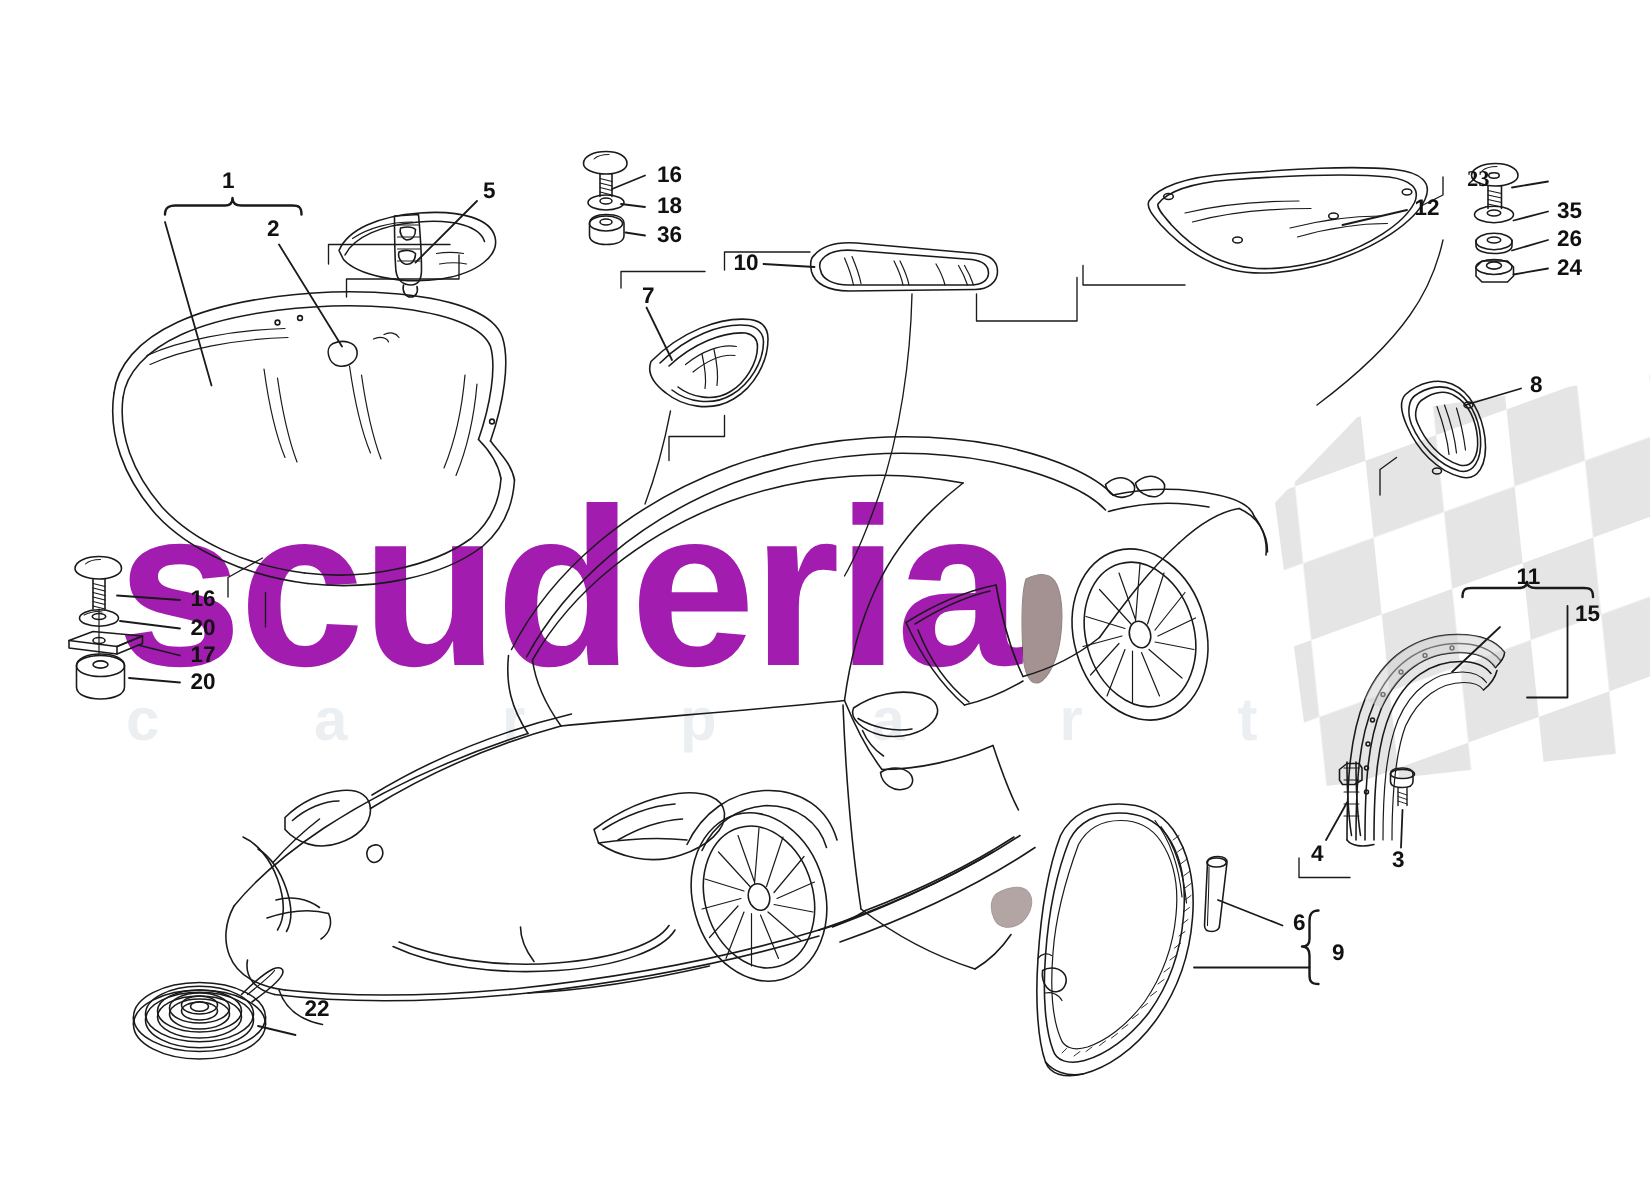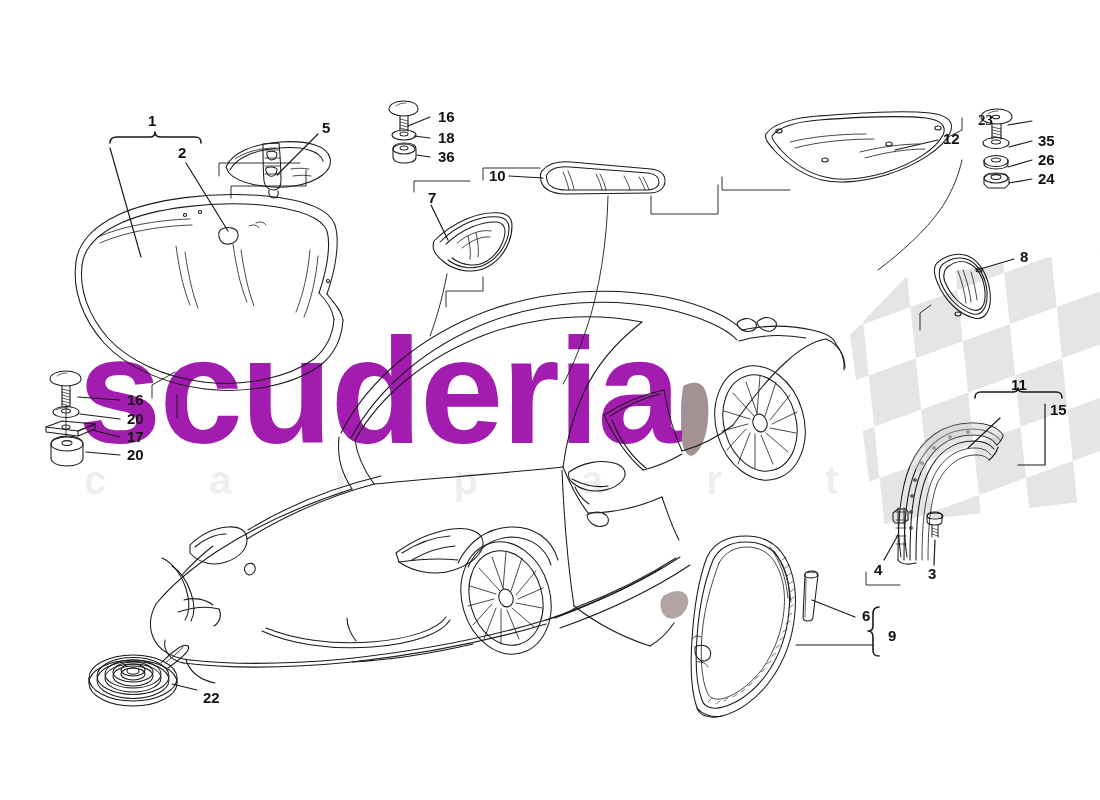--- a/index.html
+++ b/index.html
@@ -563,15 +563,15 @@
   <div class="lbl" style="left:127px;top:392px;">16</div>
   <div class="lbl" style="left:127px;top:411px;">20</div>
   <div class="lbl" style="left:127px;top:429px;">17</div>
   <div class="lbl" style="left:127px;top:447px;">20</div>
   <div class="lbl" style="left:1011px;top:377px;">11</div>
   <div class="lbl" style="left:1050px;top:402px;">15</div>
   <div class="lbl" style="left:874px;top:562px;">4</div>
   <div class="lbl" style="left:928px;top:566px;">3</div>
   <div class="lbl" style="left:862px;top:608px;">6</div>
   <div class="lbl" style="left:888px;top:628px;">9</div>
-  <div class="lbl" style="left:203px;top:690px;text-align:center;">22</div>
+  <div class="lbl" style="left:203px;top:665px;text-align:center;">22</div>
 
 </div>
 
 </body></html>

